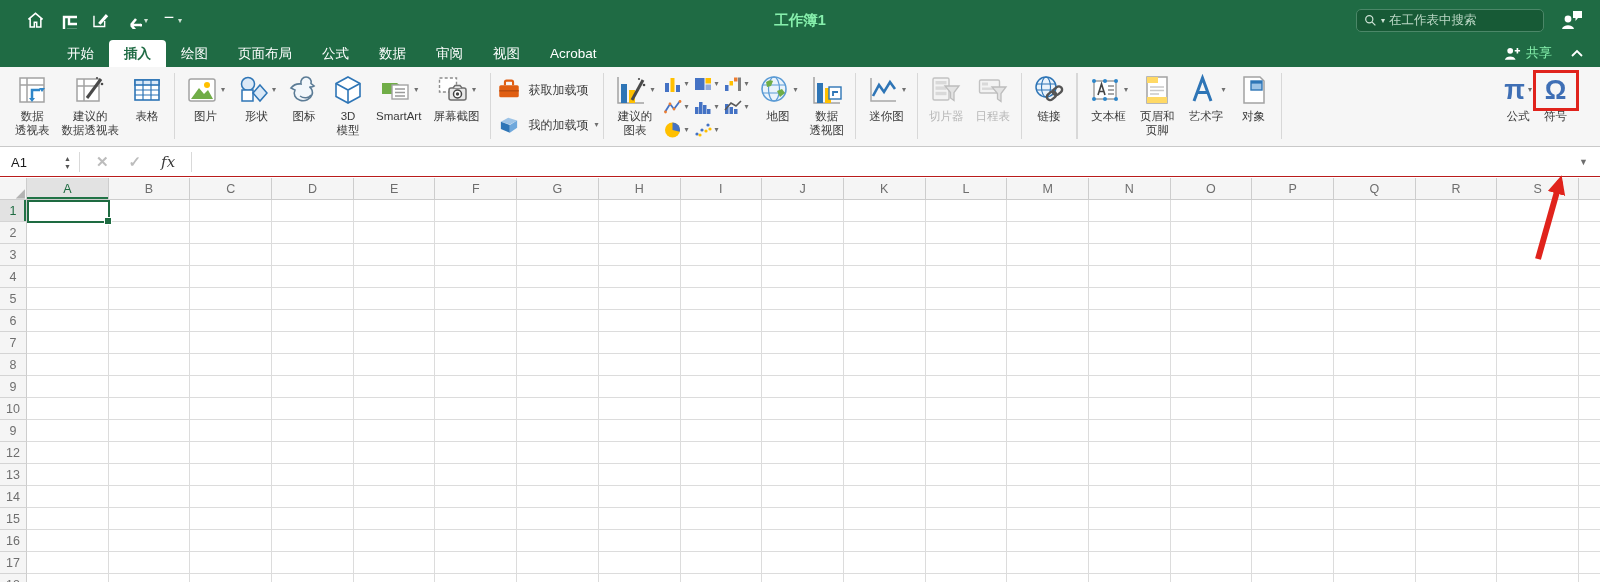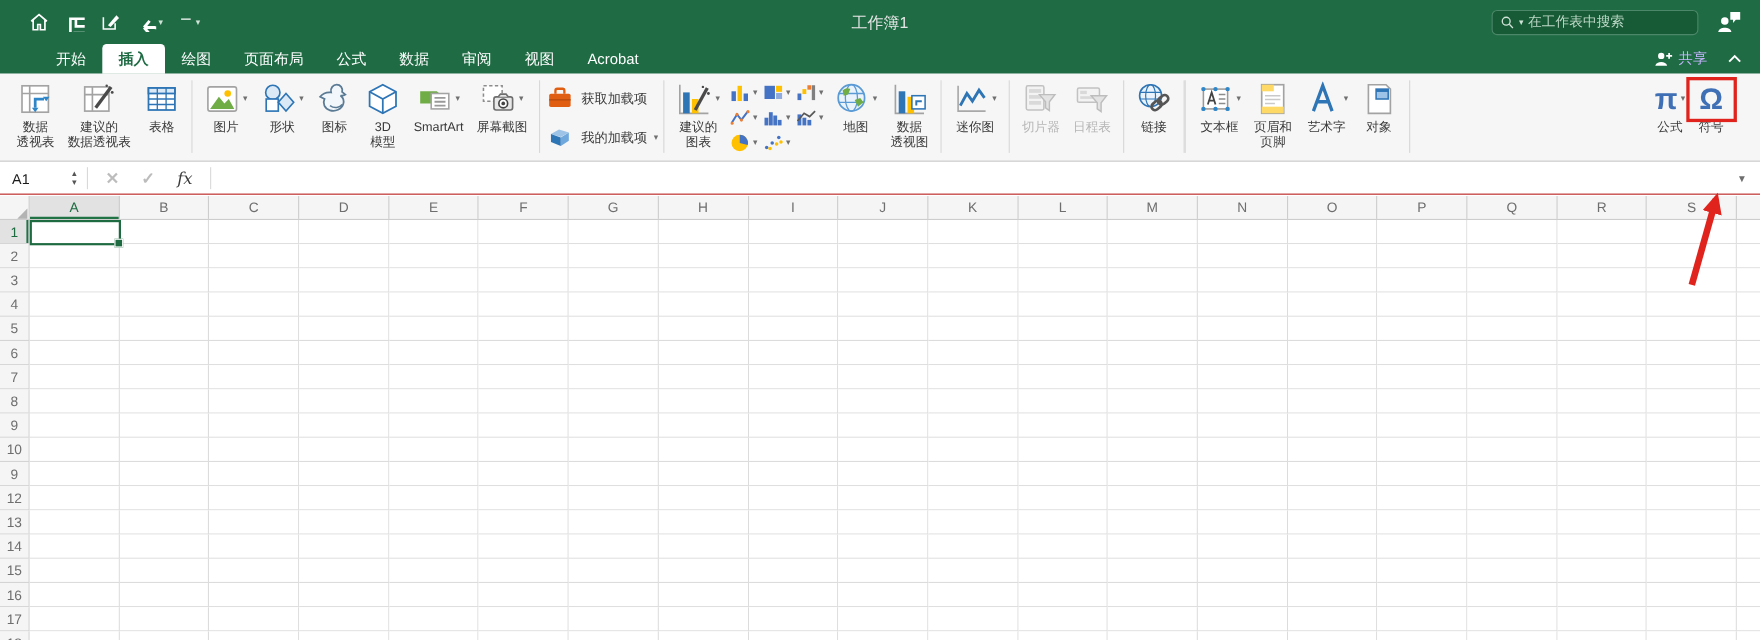--- a/index.html
+++ b/index.html
@@ -3,31 +3,31 @@
 <meta charset="utf-8">
 <style>
   * { margin:0; padding:0; box-sizing:border-box; }
   body { font-family:"Liberation Sans",sans-serif; }
   .page { position:relative; width:1600px; height:582px; background:#fff; overflow:hidden; }
 
   
   .titlebar { position:absolute; top:0; left:0; right:0; height:40px; background:#1f6b44; display:flex; align-items:center; }
   .qat { display:flex; align-items:center; gap:14px; padding-left:26px; }
   .qat-btn { display:flex; align-items:center; gap:2px; cursor:pointer; }
-  .doc-title { position:absolute; left:0; right:0; text-align:center; color:#e5e5e5; font-size:14.5px; font-weight:normal; pointer-events:none; }
+  .doc-title { position:absolute; left:0; right:0; text-align:center; color:#86efac; font-size:14.5px; font-weight:bold; pointer-events:none; }
   .tb-right { position:absolute; right:16px; display:flex; align-items:center; gap:16px; }
   .searchbox { width:188px; height:23px; background:#175a36; border:1px solid #4b8768; border-radius:5px; display:flex; align-items:center; padding:0 7px; gap:4px; color:#bcd8c6; font-size:12.5px; }
   .wcaret { color:#cfe3d6; font-size:8px; }
 
   
   .tabrow { position:absolute; top:40px; left:0; right:0; height:27px; background:#1f6b44; display:flex; align-items:flex-end; }
-  .tabs { display:flex; padding-left:36px; height:27px; }
+  .tabs { display:flex; padding-left:36px; height:27px;margin-left:16px; }
   .tab { color:#fff; font-size:13.5px; padding:0 15px; height:27px; display:flex; align-items:center; cursor:pointer; white-space:nowrap; }
   .tab.selected { background:#fff; color:#1f6b44; font-weight:bold; border-radius:4px 4px 0 0; }
-  .tr-right { position:absolute; right:16px; bottom:5px; display:flex; align-items:center; gap:18px; color:#c4b5fd; }
+  .tr-right { position:absolute; right:16px; bottom:5px; display:flex; align-items:center; gap:18px; color:#86efac; }
   .share { display:flex; align-items:center; gap:5px; font-size:13px; cursor:pointer; }
 
   
   .ribbon { position:absolute; top:67px; left:0; right:0; height:80px; background:#f6f6f6; border-bottom:1px solid #c9c9c9; display:flex; align-items:flex-start; padding-left:4px; }
   .grp { display:flex; align-items:flex-start; padding:2px 5px 0; }
   .grp.stacked { flex-direction:column; gap:9px; padding-top:10px; }
   .divider { width:1px; background:#d8d8d8; height:66px; margin-top:6px; flex:none; }
   .btn { display:flex; flex-direction:column; align-items:center; padding:2px 6px; cursor:pointer; position:relative; }
   .iconrow { height:38px; display:flex; align-items:center; gap:3px; }
   .lbl { font-size:11.5px; color:#3a3a3a; text-align:center; line-height:1.22; white-space:nowrap; }

